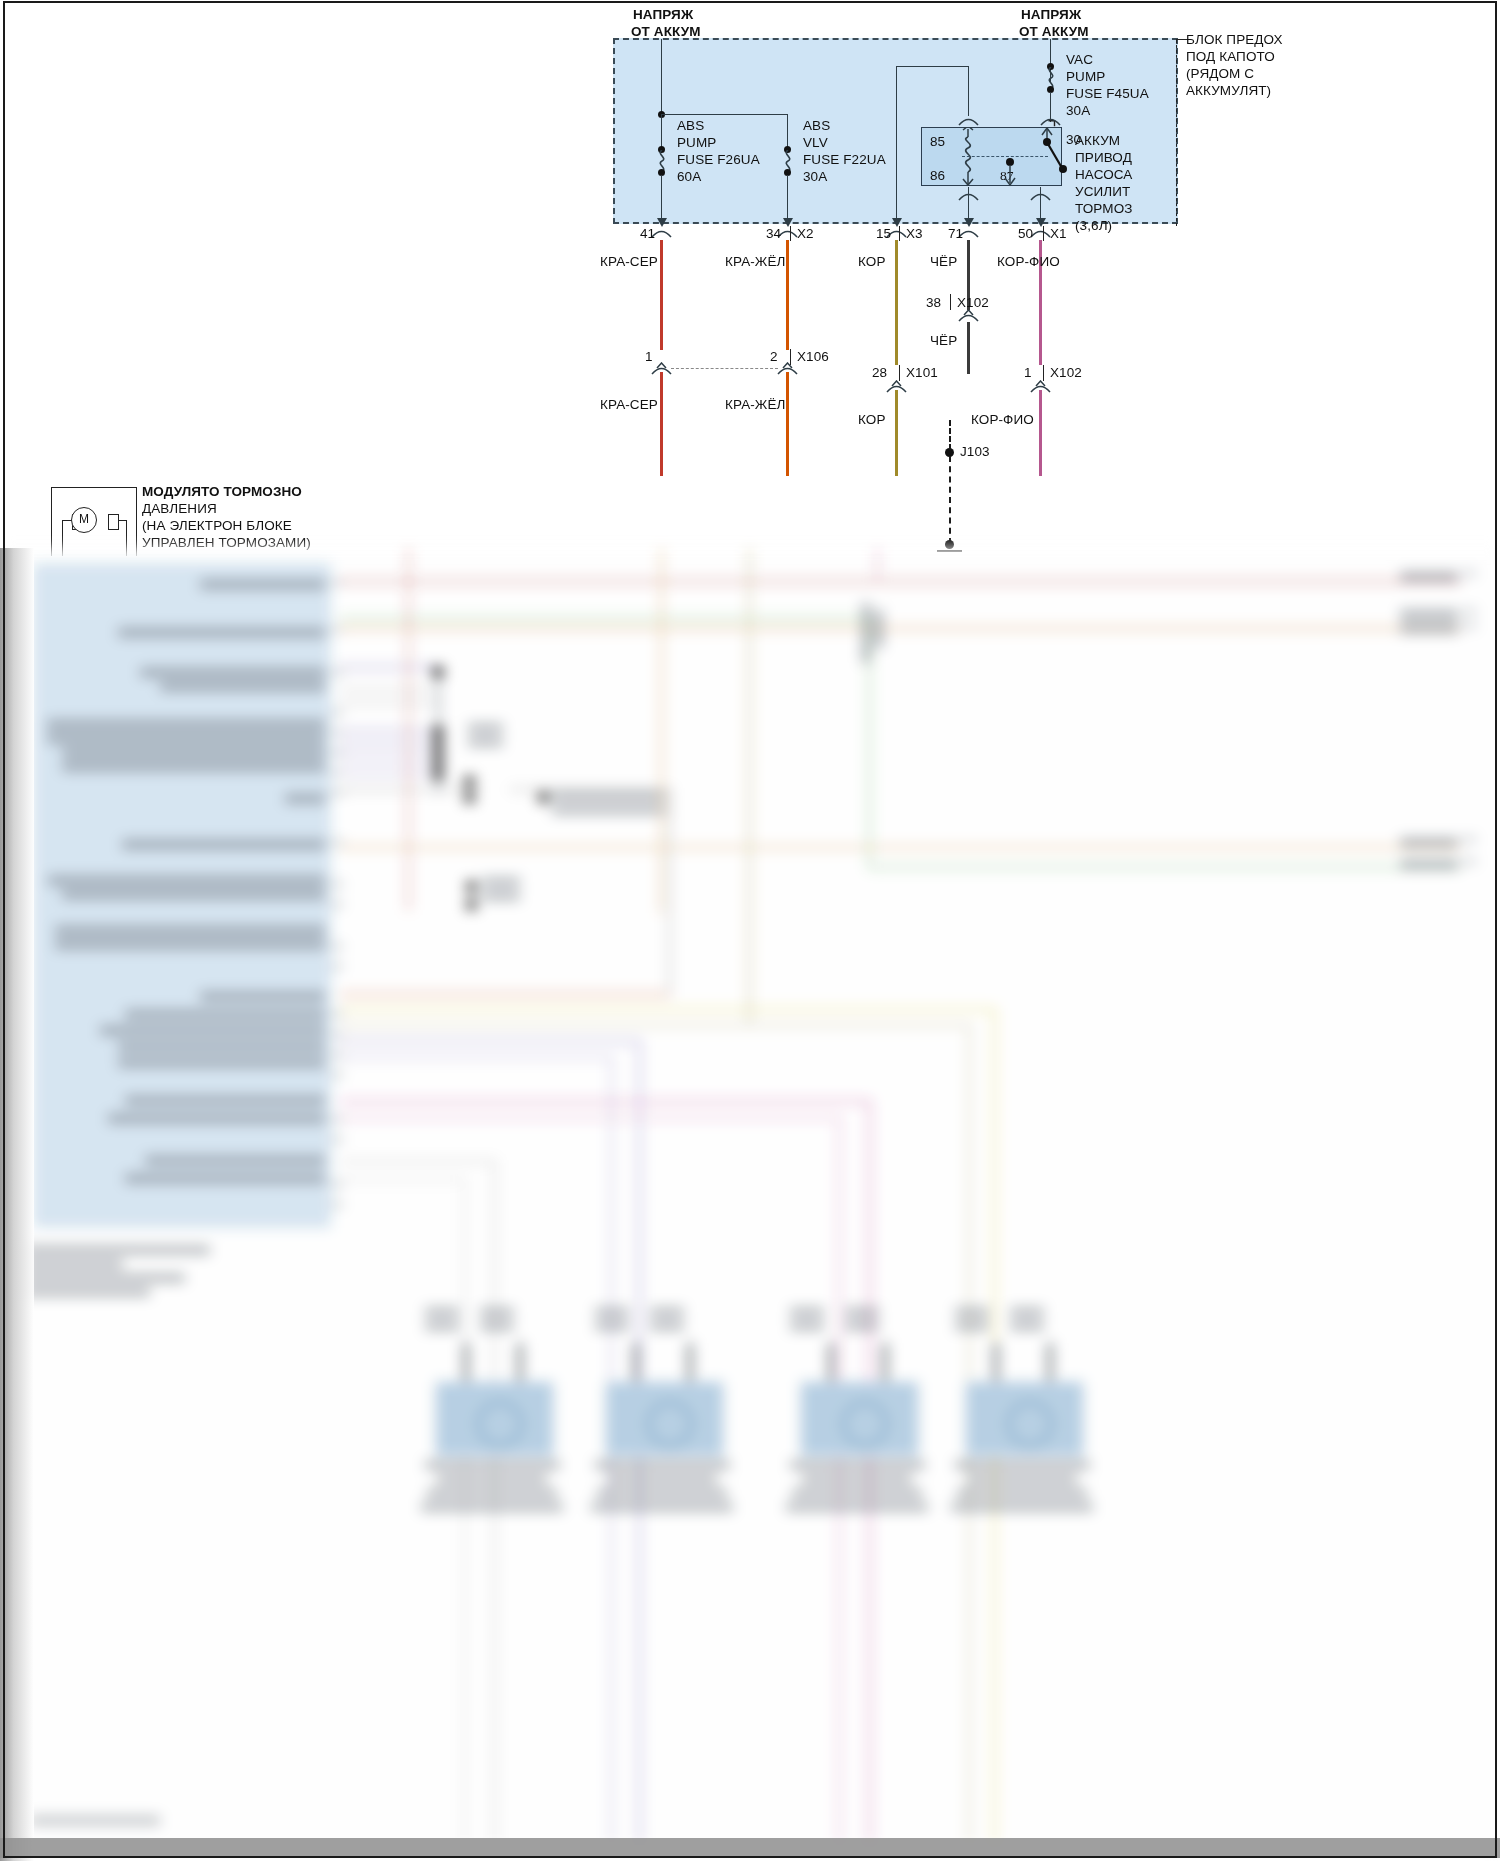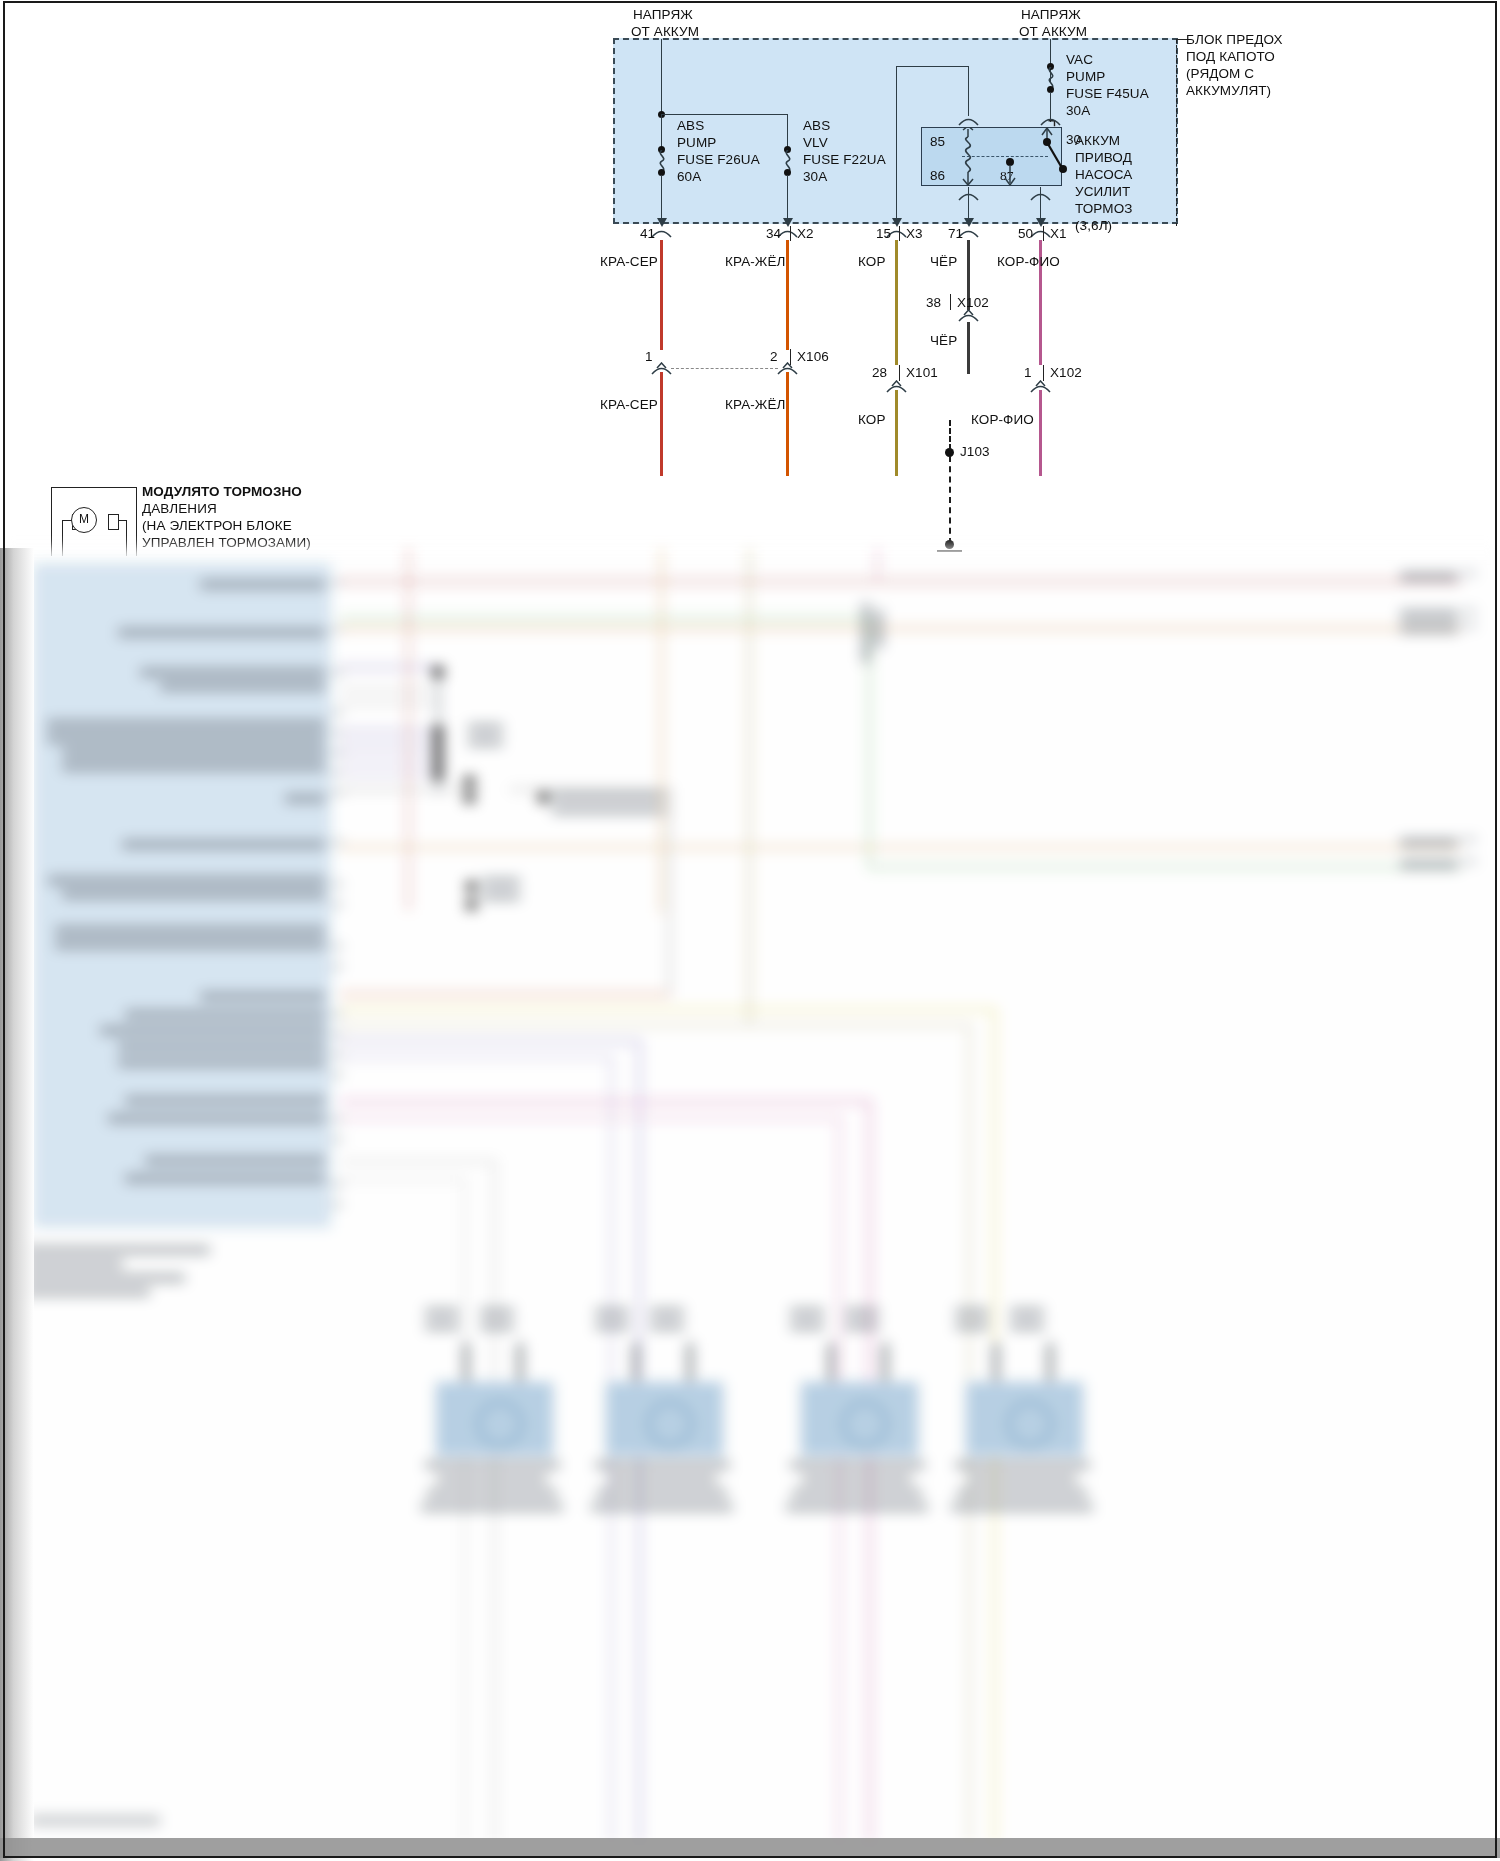--- a/index.html
+++ b/index.html
@@ -4,21 +4,21 @@
 <style>
   html,body{margin:0;padding:0;background:#fff;}
   body{font-family:"Liberation Sans","DejaVu Sans",sans-serif;}
   #page{position:relative;width:1500px;height:1861px;background:#ffffff;overflow:hidden;}
   #frame{position:absolute;left:3px;top:1px;width:1494px;height:1857px;border:2px solid #1a1a1a;box-sizing:border-box;}
 
   
   #sharp{position:absolute;left:0;top:0;width:1500px;height:556px;overflow:hidden;}
 
   .t{position:absolute;font-size:13.5px;color:#111;white-space:nowrap;line-height:16px;letter-spacing:.1px;}
-  .t.b{font-weight:400;}
+  .t.b{font-weight:700;}
 
   
   #fuseblock{position:absolute;left:613px;top:38px;width:565px;height:186px;
      background:#cfe4f5;border:2px dashed #3a4a55;box-sizing:border-box;}
 
   
   #relay{position:absolute;left:921px;top:127px;width:141px;height:59px;
      background:#bcd9ef;border:1.6px solid #2c3e50;box-sizing:border-box;}
   .relay-dash{position:absolute;left:38px;top:29px;width:80px;border-top:1.6px dashed #3b566b;}
   .vw{position:absolute;width:0;}

